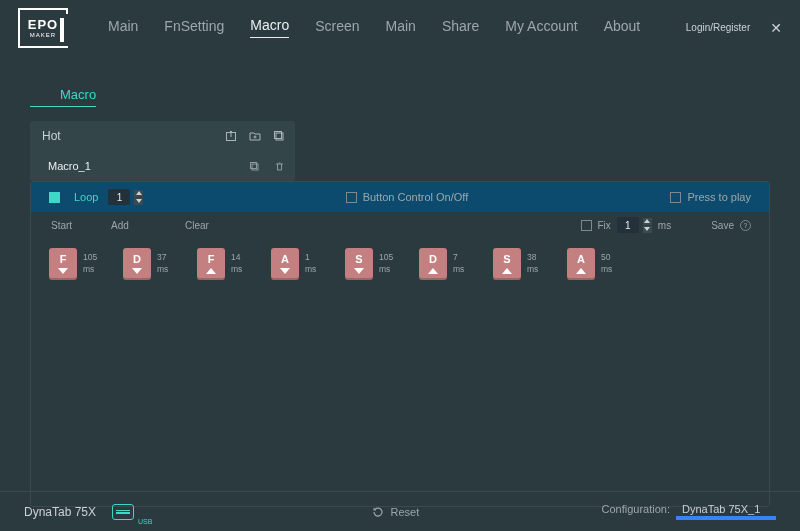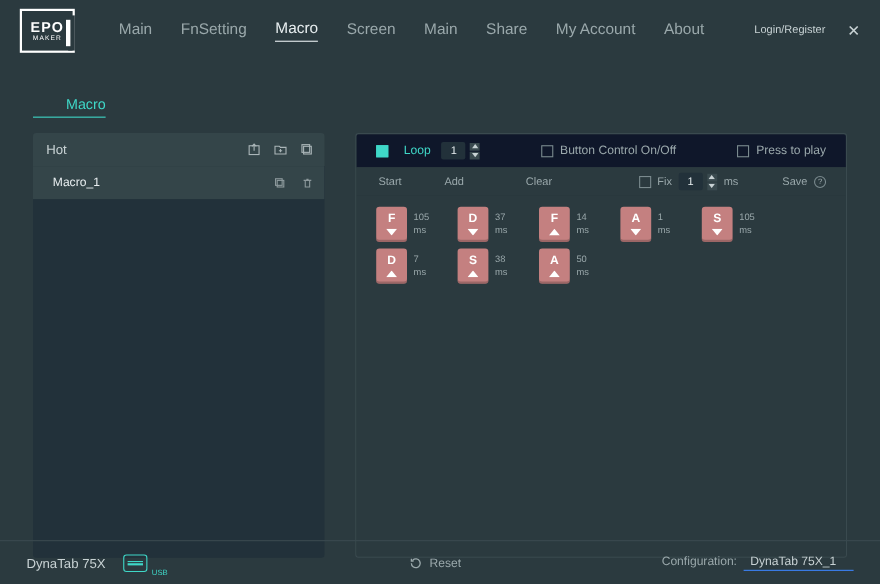--- a/index.html
+++ b/index.html
@@ -16,37 +16,37 @@
   .nav-item { font-size: 14px; color: #9aa8ab; cursor: pointer; padding-bottom: 4px; }
   .nav-item.active { color: #e8eef0; border-bottom: 1.5px solid #e8eef0; }
   .login { margin-left: auto; font-size: 10px; color: #c8d2d4; cursor: pointer; }
   .close-icon { margin-left: 20px; font-size: 14px; color: #c8d2d4; cursor: pointer; }
 
   
   .section-label { padding: 18px 0 4px 30px; font-size: 13px; color: #3fd8c8; border-bottom: 1.5px solid #3fd8c8; display: inline-block; margin-left: 0; }
   .section-wrap { padding-left: 30px; padding-top: 14px; }
   
   
-  .main { display: flex; padding: 14px 30px 0 30px; gap: 28px; height: 400px; }
+  .main { display: flex; padding: 14px 30px 0 30px; height: 400px; flex-direction: column; }
   .left-col { width: 265px; display: flex; flex-direction: column; }
   .right-col { flex: 1; border: 1px solid #3a4a4f; border-radius: 3px; display: flex; flex-direction: column; overflow: hidden; }
 
   
   .left-header { height: 30px; display: flex; align-items: center; padding: 0 10px 0 12px; font-size: 12px; background: #344549; border-radius: 3px 3px 0 0; }
   .left-header-label { flex: 1; color: #c8d2d4; }
   .left-header-icons { display: flex; gap: 12px; }
   .hicon { width: 12px; height: 12px; cursor: pointer; opacity: .8; }
   .left-body { flex: 1; background: #22313a; border-radius: 0 0 3px 3px; overflow: hidden; }
   .macro-row { height: 30px; display: flex; align-items: center; padding: 0 10px 0 18px; font-size: 11px; background: #344549; }
   .macro-row .mname { flex: 1; color: #e8eef0; }
   .macro-row .micons { display: flex; gap: 14px; }
   .micon { width: 11px; height: 11px; cursor: pointer; opacity: .6; }
 
   
-  .ctrl-row { height: 30px; display: flex; align-items: center; padding: 0 18px; font-size: 11px; gap: 10px; background: #0f172a; }
+  .ctrl-row { height: 30px; display: flex; align-items: center; padding: 0 18px; font-size: 11px; gap: 10px; background: #0c4a6e; }
   .chk { width: 11px; height: 11px; border: 1px solid #7a8a8e; background: transparent; display: inline-block; position: relative; cursor: pointer; }
   .chk.on { background: #3fd8c8; border-color: #3fd8c8; }
   .loop-label { color: #3fd8c8; font-size: 11px; margin-left: 4px; }
   .spin { display: flex; align-items: center; gap: 4px; }
   .spin-val { width: 22px; height: 16px; background: #22313a; color: #e8eef0; font-size: 10px; display: flex; align-items: center; justify-content: center; border-radius: 2px; }
   .stepper { display: flex; flex-direction: column; gap: 1px; }
   .step-btn { width: 9px; height: 7px; background: #3a4a4f; display: flex; align-items: center; justify-content: center; cursor: pointer; }
   .step-btn svg { width: 6px; height: 4px; }
   .gap-flex { flex: 1; }
   .ctrl-mid { display: flex; align-items: center; gap: 6px; color: #9aa8ab; }
@@ -70,21 +70,21 @@
   .keycap .arrow svg { width: 10px; height: 6px; display:block; }
   .timing { display: flex; flex-direction: column; font-size: 8.5px; color: #9aa8ab; line-height: 1.4; }
 
   
   .statusbar { position: absolute; bottom: 0; left: 0; right: 0; height: 40px; display: flex; align-items: center; padding: 0 24px; font-size: 12px; color: #c8d2d4; border-top: 1px solid #3a4a4f; }
   .kbicon { width: 22px; height: 16px; border: 1.5px solid #3fd8c8; border-radius: 3px; margin-left: 16px; display: flex; flex-direction: column; align-items: center; justify-content: center; gap: 1px; position: relative; }
   .kbicon::before, .kbicon::after { content: ""; width: 14px; height: 1.5px; background: #3fd8c8; }
   .usb-label { font-size: 7px; color: #3fd8c8; margin-left: 4px; align-self: flex-end; margin-bottom: 6px; }
   .reset-grp { margin-left: 220px; display: flex; align-items: center; gap: 6px; color: #9aa8ab; font-size: 11px; cursor: pointer; }
   .config-grp { margin-left: auto; display: flex; align-items: flex-start; gap: 6px; font-size: 11px; color: #9aa8ab; }
-  .config-val { color: #c8d2d4; border-bottom: 1px solid #3b82f6; padding: 0 6px 1px 6px; min-width: 100px; text-align: left; cursor: pointer; }
+  .config-val { color: #c8d2d4; border-bottom: 4px solid #3b82f6; padding: 0 6px 1px 6px; min-width: 100px; text-align: left; cursor: pointer; }
 </style>
 </head>
 <body>
 
 <div class="topbar">
   <div class="logo">
     <div class="logo-text1">EPO</div>
     <div class="logo-text2">MAKER</div>
     <div class="logo-notch"></div>
       <div class="logo-bar"></div>

